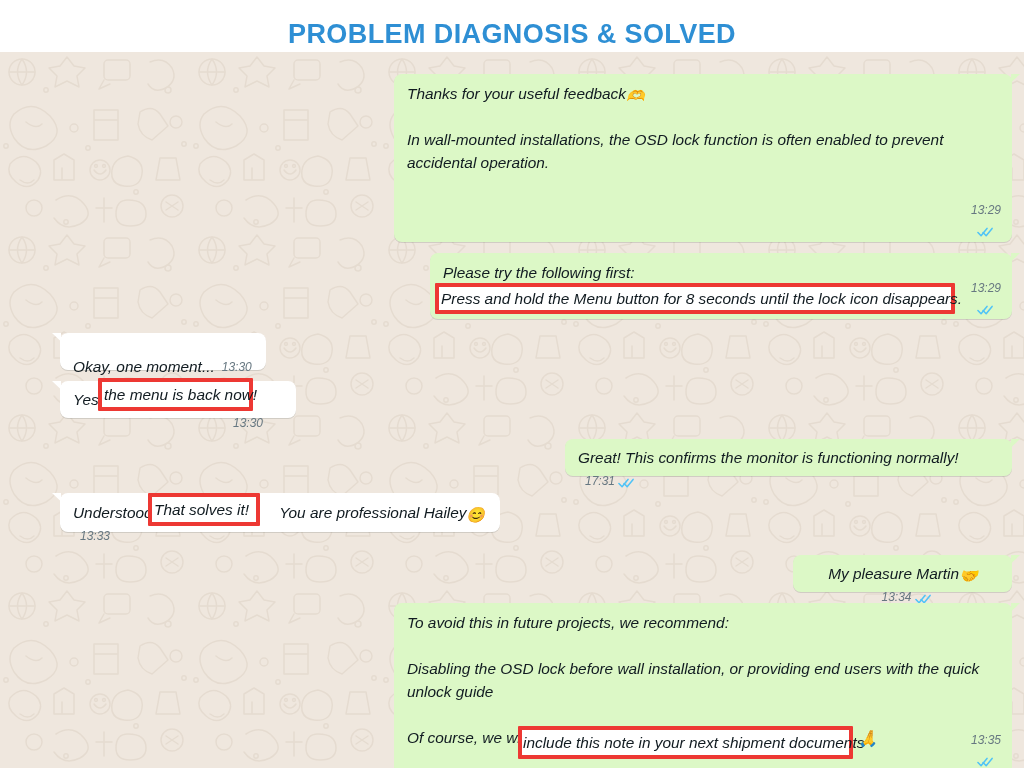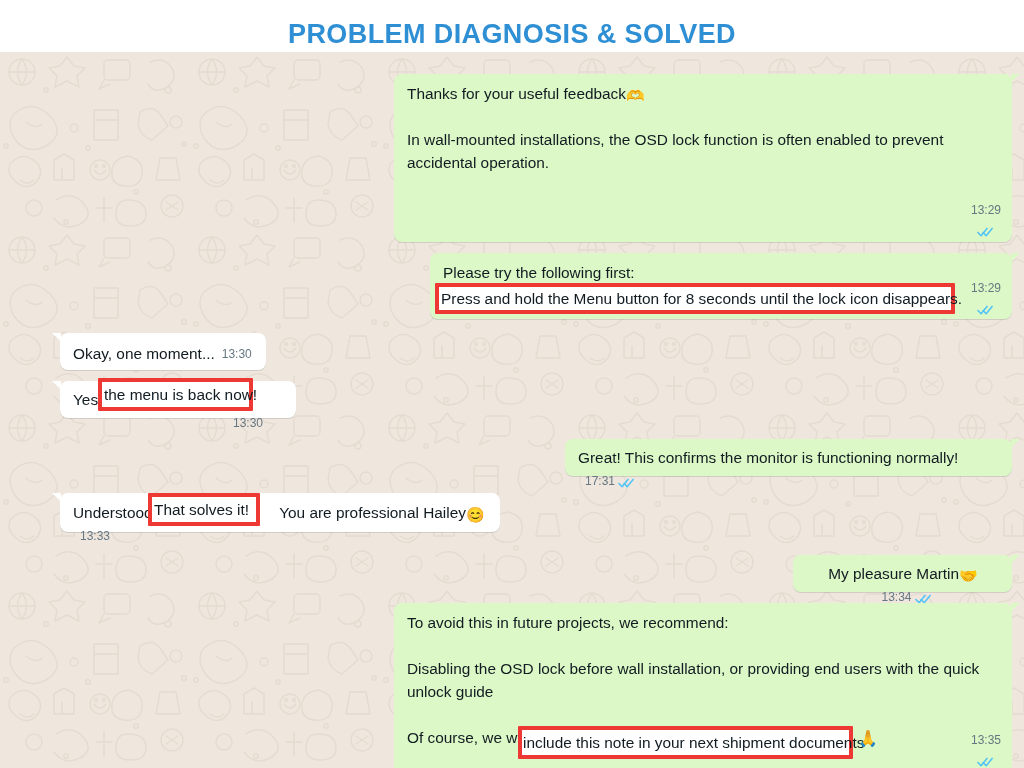--- a/index.html
+++ b/index.html
@@ -63,20 +63,21 @@
     height: 100%;
     opacity: 0.42;
     pointer-events: none;
   }
   .chat-scroll {
     position: absolute;
     left: 0;
     top: 0;
     width: 876px;
     height: 716px;
+    font-style: italic;
   }
 
   
   .bubble {
     position: absolute;
     box-sizing: border-box;
     border-radius: 8px;
     padding: 8px 12px 6px 13px;
     font-size: 15.4px;
     line-height: 23px;
@@ -261,21 +262,21 @@
               <path d="M1 6.6 L4.3 10 L10.6 2.2" fill="none" stroke="#4FC3F7" stroke-width="1.6" stroke-linecap="round" stroke-linejoin="round"></path>
               <path d="M6.4 6.6 L9.7 10 L16 2.2" fill="none" stroke="#4FC3F7" stroke-width="1.6" stroke-linecap="round" stroke-linejoin="round"></path>
             </svg>
           </span>
         </span>
       </div>
 
       <div class="redbox" style="left:435px; top:231px; width:520px; height:31px;"></div>
       <div class="redtext" style="left:441px; top:235px;">Press and hold the Menu button for 8 seconds until the lock icon disappears.</div>
 
-      <div class="bubble in" style="left:60px; top:281px; width:206px; height:37px; padding-top:9px;">
+      <div class="bubble in" style="left:60px; top:281px; width:206px; height:37px; padding-top:22px;">
         <span class="tail left"></span>
         <span class="txt">Okay, one moment...</span><span class="meta inline">
             <span>13:30</span>
           </span>
       </div>
 
       <div class="bubble in" style="left:60px; top:329px; width:236px; height:37px; padding-top:7px;">
         <span class="tail left"></span>
         <span class="txt">Yes,</span>
         <span class="meta inline" style="margin-left:160px;">

